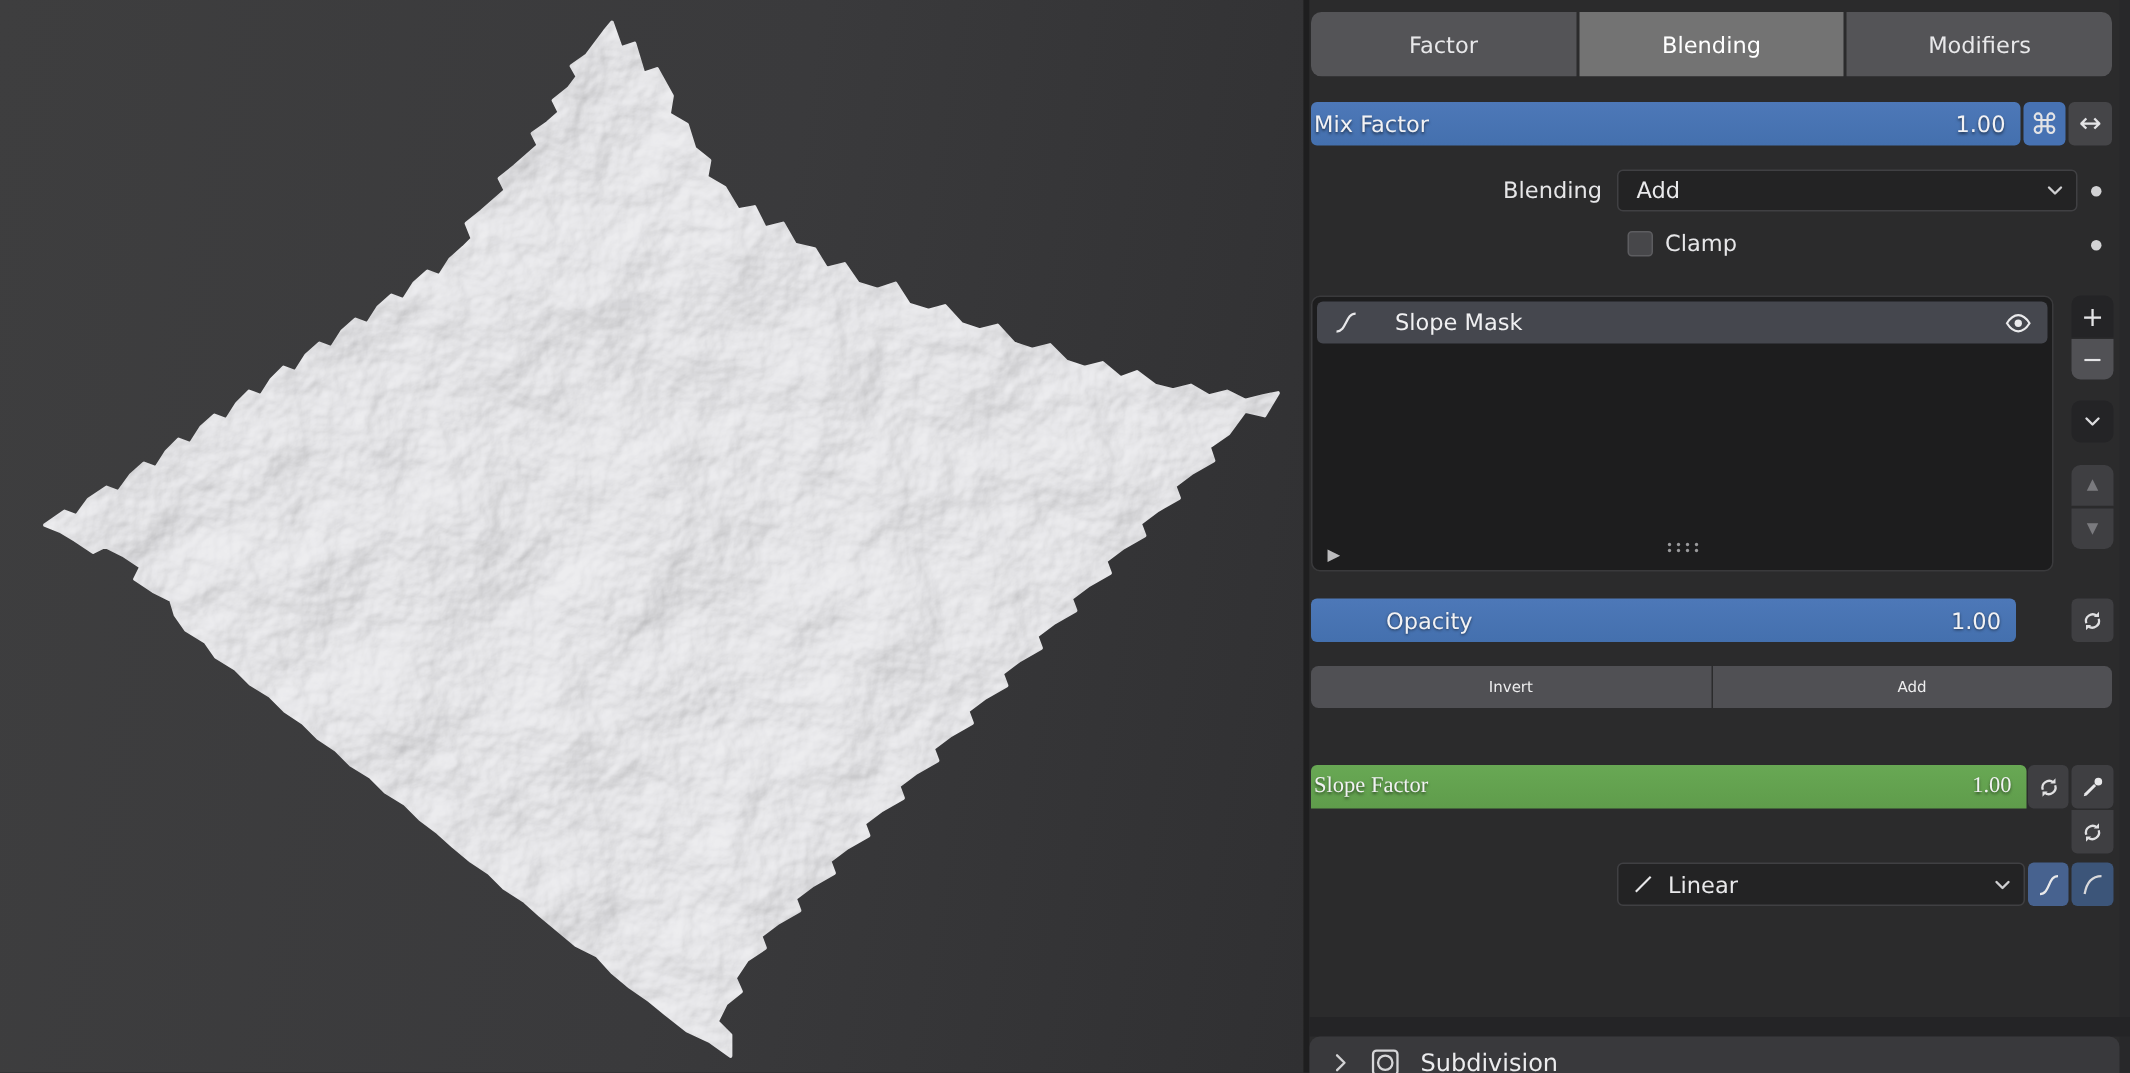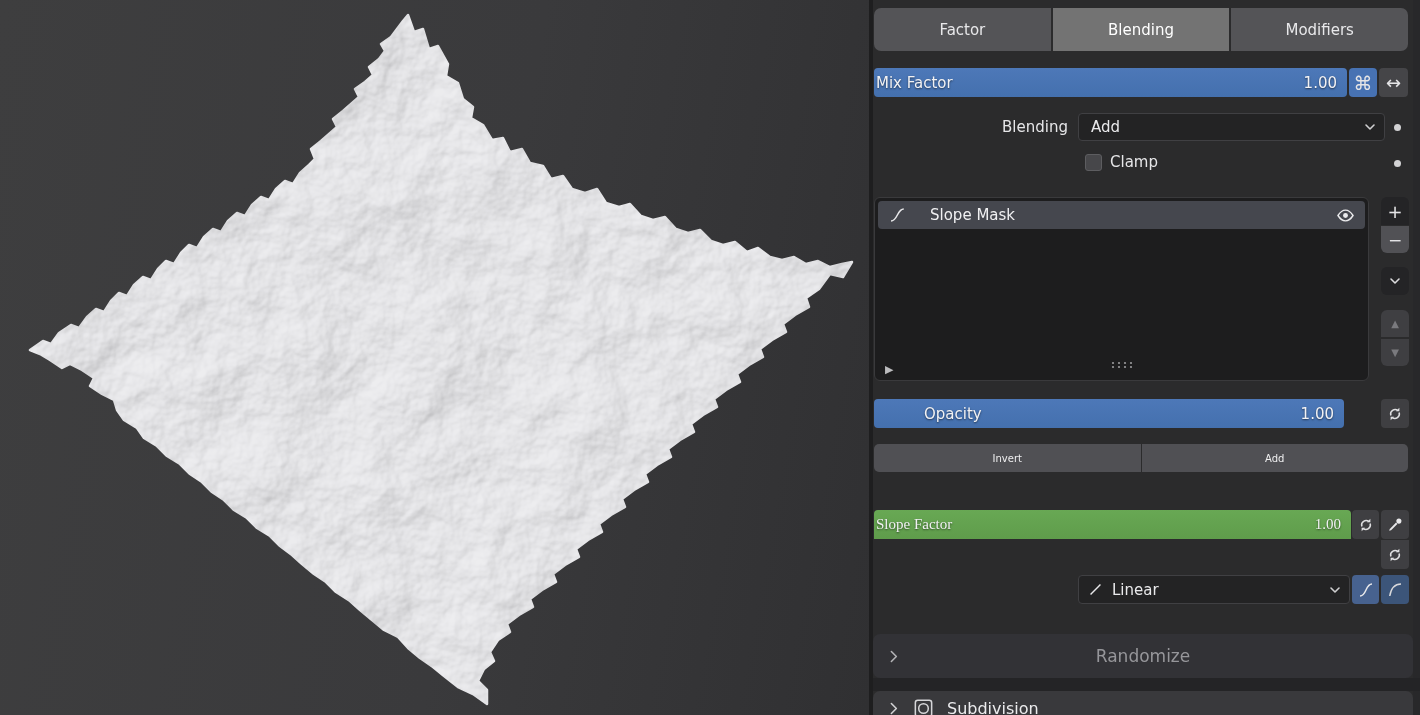--- a/index.html
+++ b/index.html
@@ -259,28 +259,20 @@
     </span>
   </div>
   <div class="sqbtn" style="left:508px;top:575px;width:28px;height:29px;background:#3c5579;">
     <span class="icon">
       <svg width="18" height="18" viewBox="0 0 24 24">
           <path d="M5 20C7 8 13 4 20 4" fill="none" stroke="#d9d9db" stroke-width="2"></path>
         </svg>
     </span>
   </div>
 
-  <div class="phead" id="randomize">
-    <span class="icon" style="margin-left:12px;z-index:1;">
-      <svg width="17" height="17" viewBox="0 0 24 24">
-          <polyline points="9,5 16,12 9,19" fill="none" stroke="#b4b4b7" stroke-width="2.2" stroke-linecap="round" stroke-linejoin="round"></polyline>
-        </svg>
-    </span>
-    <span class="title">Randomize</span>
-  </div>
 
   <div id="gapstrip"></div>
 
   <div class="phead" id="subdiv">
     <span class="icon" style="margin-left:12px;">
       <svg width="17" height="17" viewBox="0 0 24 24">
           <polyline points="9,5 16,12 9,19" fill="none" stroke="#d2d2d4" stroke-width="2.2" stroke-linecap="round" stroke-linejoin="round"></polyline>
         </svg>
     </span>
     <span class="icon" style="margin-left:10px;">

